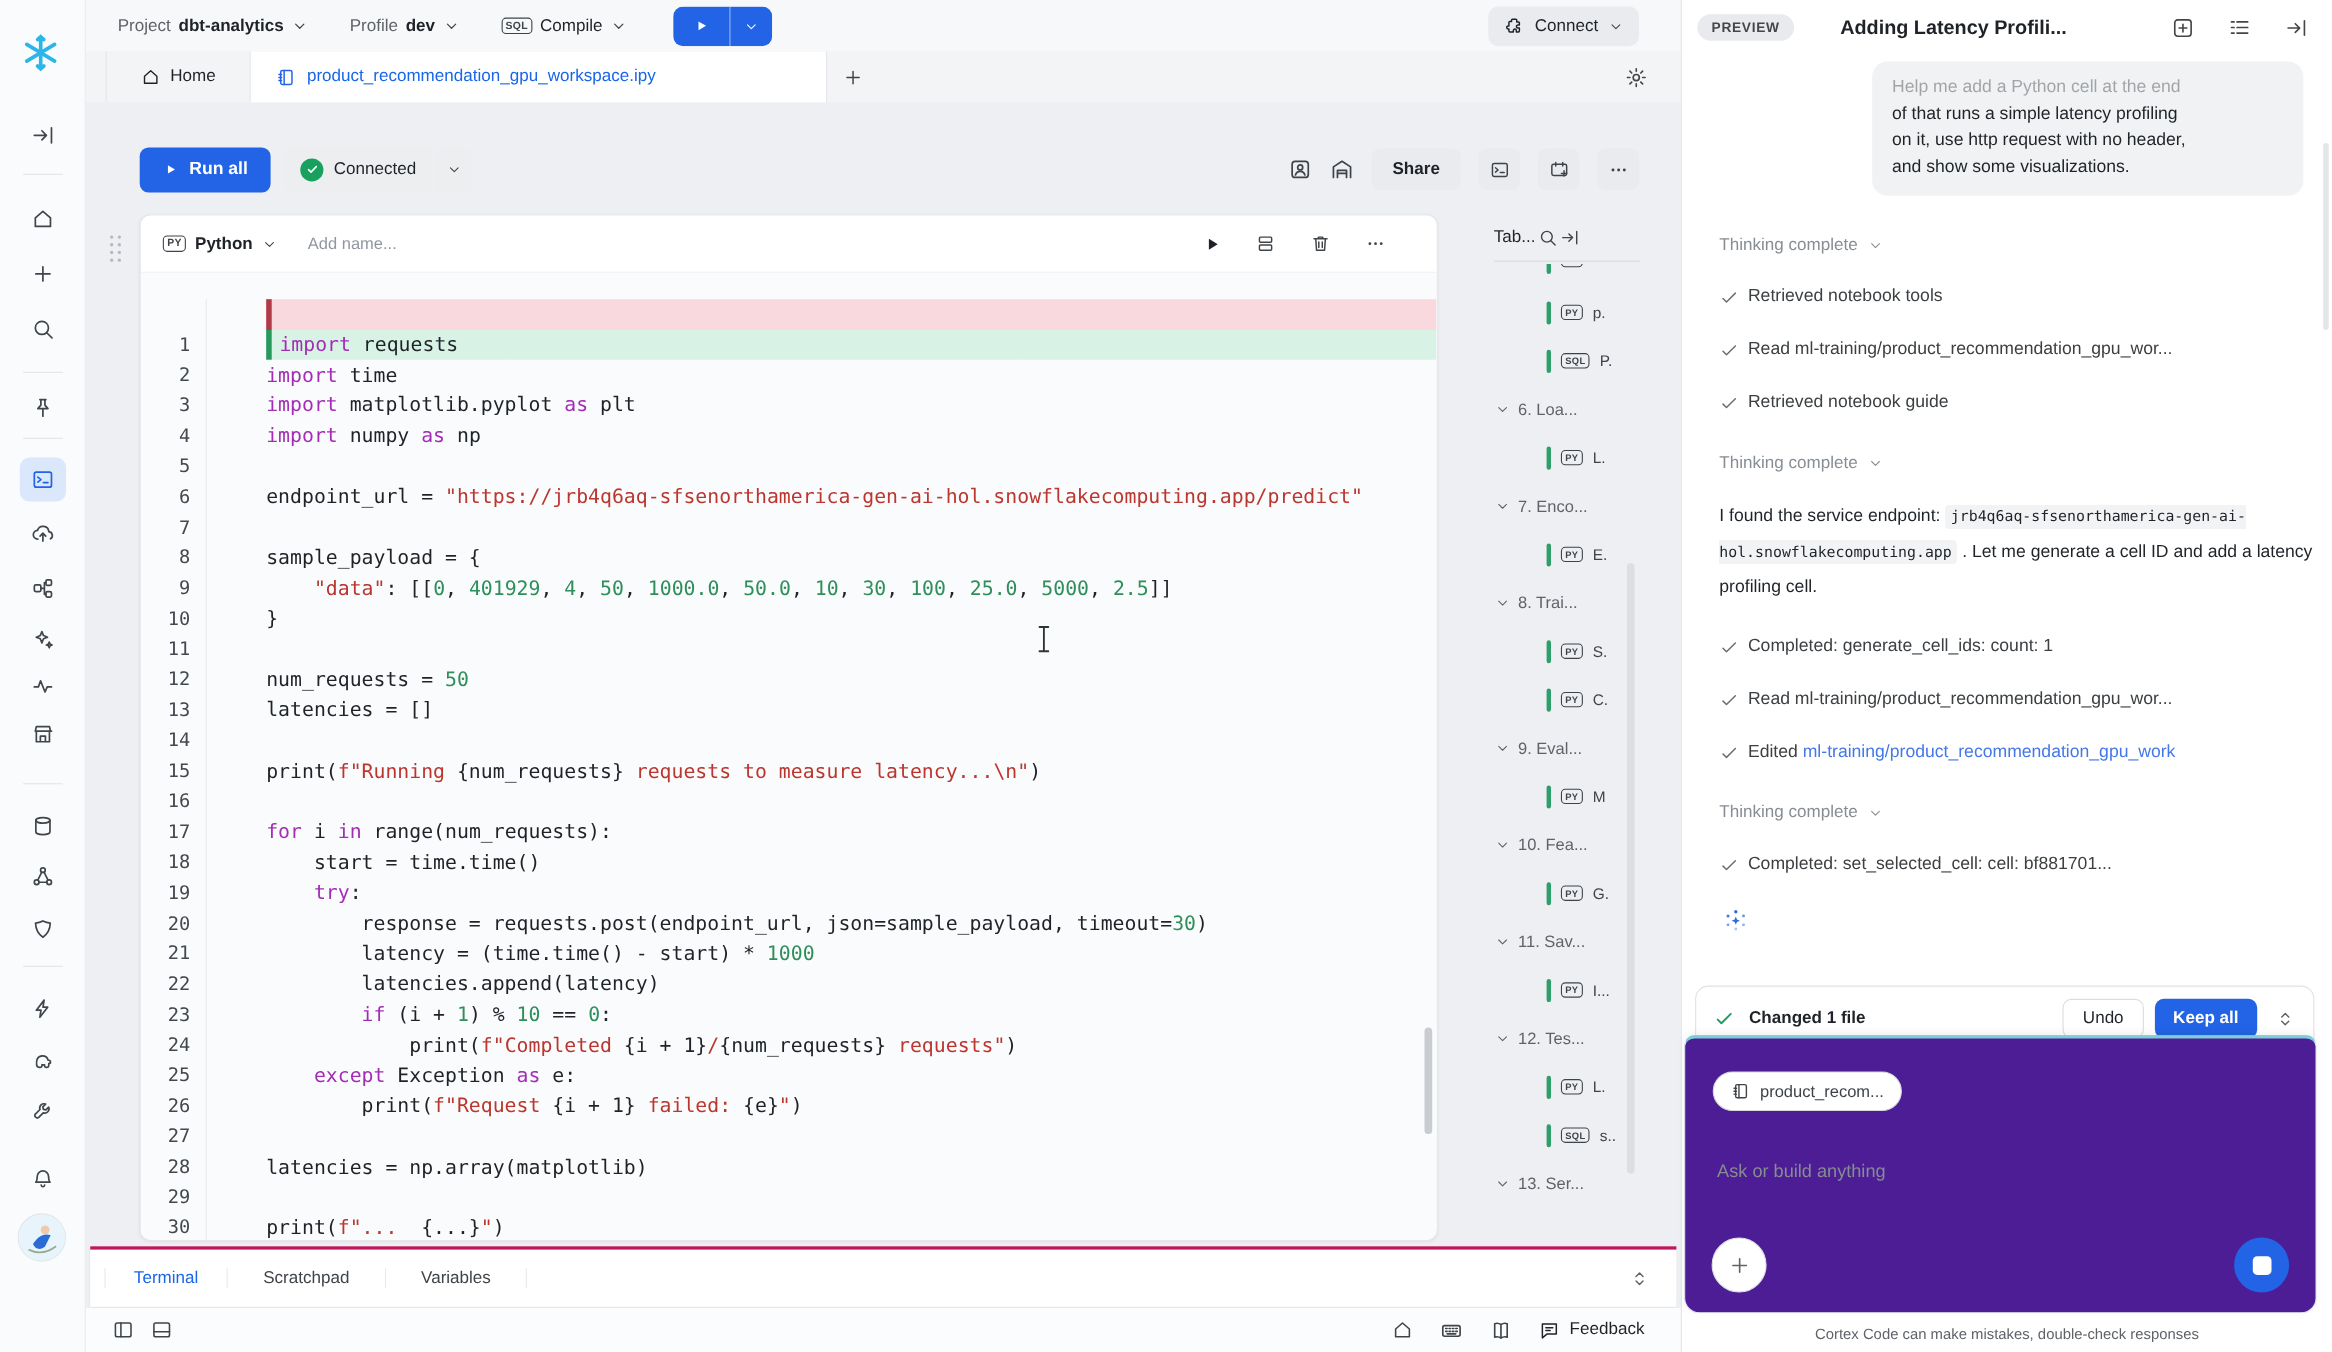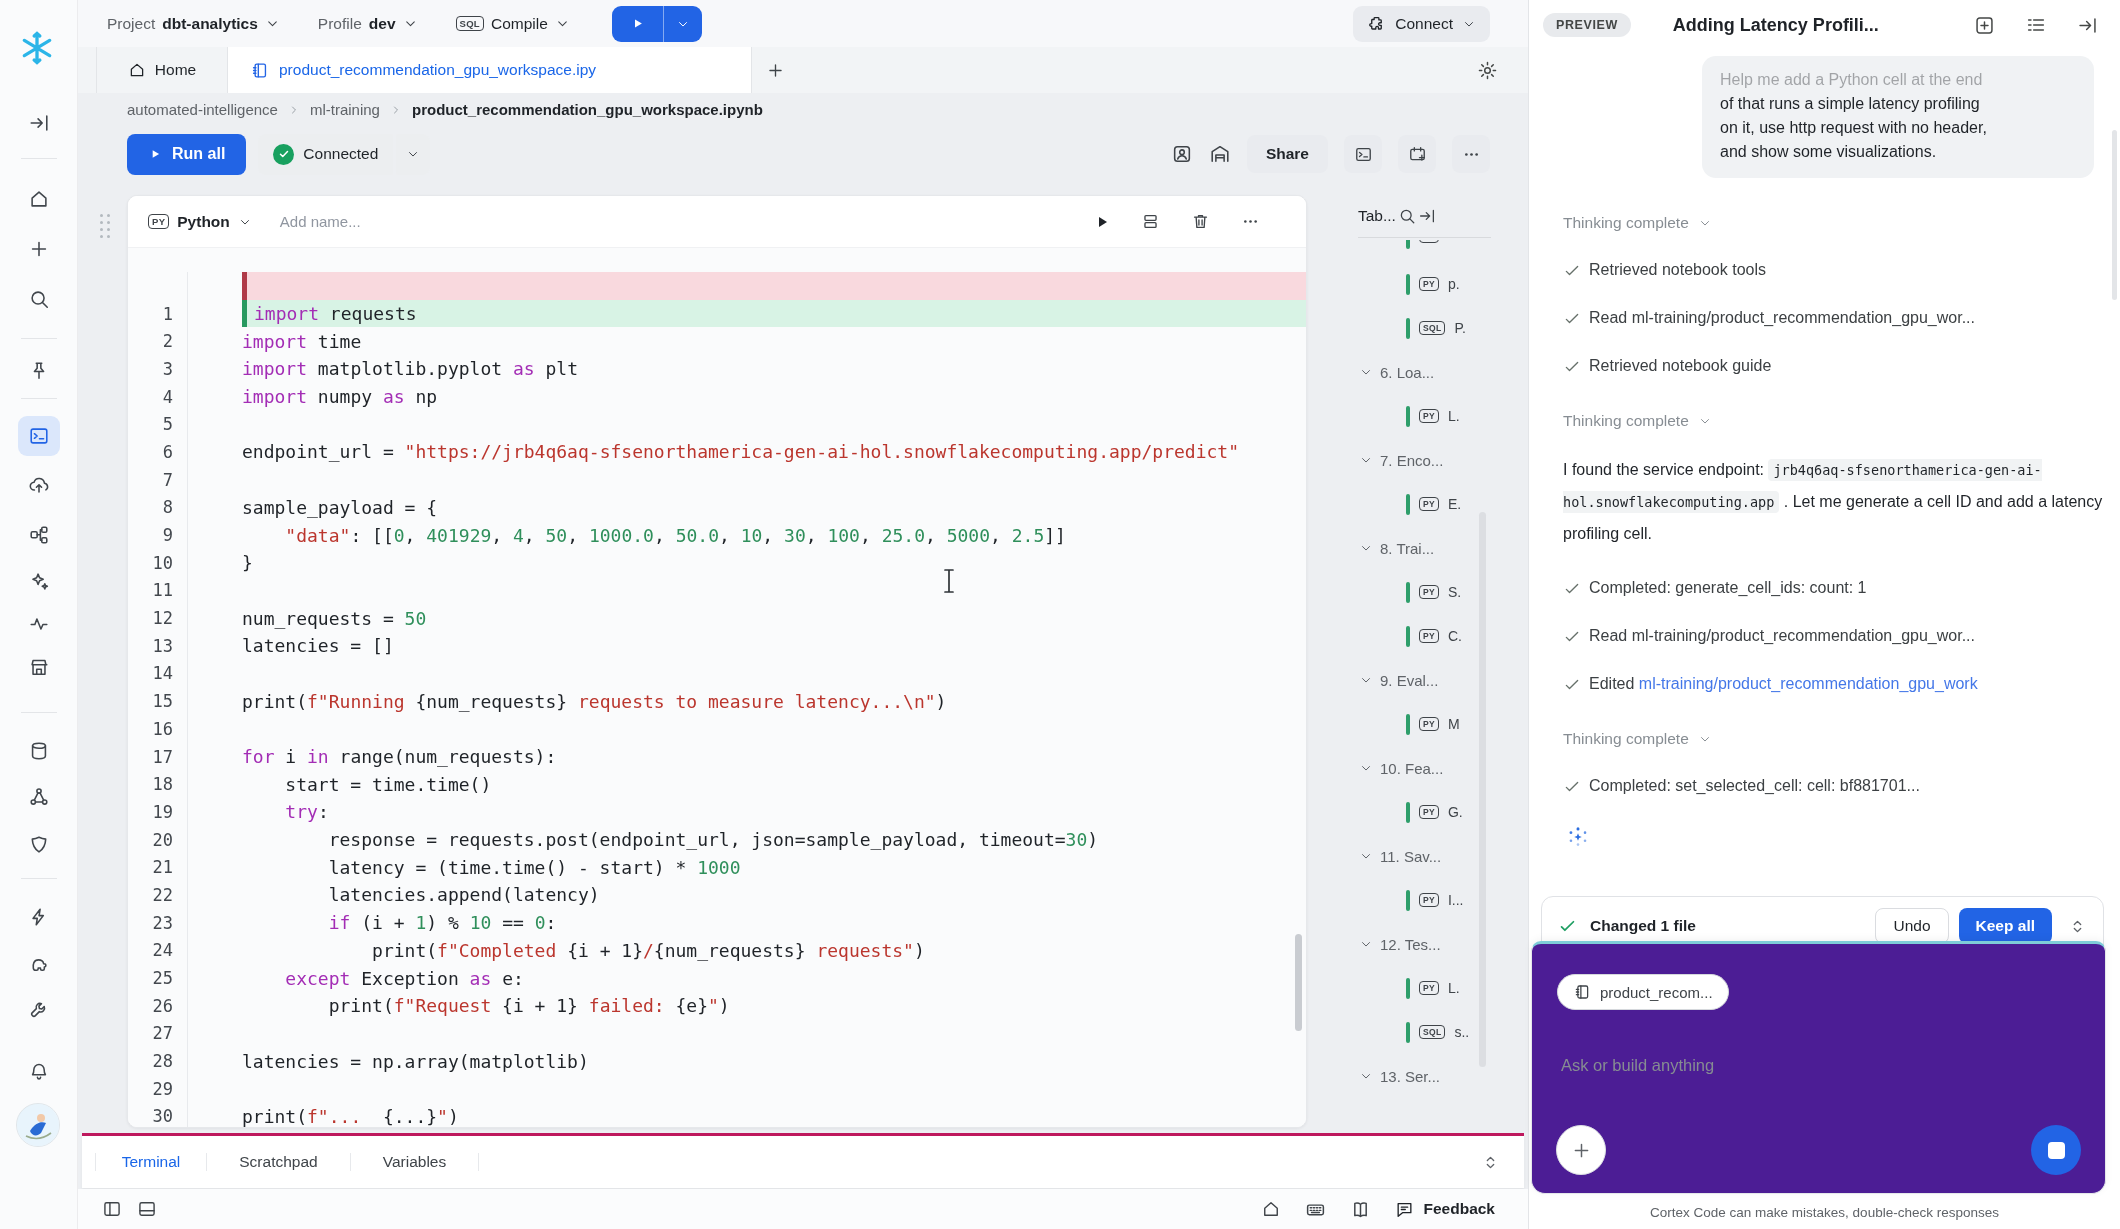--- a/index.html
+++ b/index.html
@@ -87,21 +87,21 @@
   .toc-bar { width:4px; height:21px; border-radius:2px; background:#2e9e6b; flex:0 0 4px; }
   .toc-section { height:44px; display:flex; align-items:center; padding-left:19px; gap:7px; font-size:15px; color:#5f6368; }
   .toc-scroll { position:absolute; left:139px; top:317px; width:7px; height:555px; background:#dcdee2; border-radius:4px; }
 
   
   .bottom-tabs { position:absolute; left:4px; top:1133px; width:1442px; height:55px; background:#fff; border-top:3px solid #be185d; box-shadow:0 2px 3px rgba(0,0,0,.05); display:flex; align-items:center; }
   .btab { border-right:1px solid #e7e9ec; display:flex; align-items:center; justify-content:center; font-size:15.5px; color:#3f4449; }
   .btab:first-child { margin-left:13px; border-left:1px solid #e7e9ec; }
   .btab.active { color:#1a66e8; }
   .bt-exp { margin-left:auto; margin-right:24px; display:flex; align-items:center; color:#5f6368; }
-  .statusbar { position:absolute; left:0; top:1189px; width:100%; height:40px; background:#fbfcfd; display:flex; align-items:center; padding:0 33px 0 24px; gap:15px; color:#3f4449;font-weight:bold; }
+  .statusbar { position:absolute; left:0; top:1189px; width:100%; height:40px; background:#fbfcfd; display:flex; align-items:center; padding:0 33px 0 24px; gap:15px; color:#3f4449; }
   .sb-right { margin-left:auto; display:flex; align-items:center; gap:24px; }
   .sb-feedback { display:flex; align-items:center; gap:9px; font-size:15.5px; color:#1f2328; }
 
   
   .assistant { position:absolute; left:1528px; top:0; width:592px; height:1229px; background:#fff; border-left:1px solid #e3e5e8; z-index:9; }
   .as-header { height:50px; display:flex; align-items:center; padding:0 22px 0 14px; }
   .preview-badge { background:#e8eaed; color:#444746; font-size:12.5px; font-weight:700; letter-spacing:.6px; border-radius:12px; padding:5px 13px; }
   .as-title { margin-left:42px; font-size:18px; font-weight:700; color:#1f2328; }
   .as-hicons { margin-left:auto; display:flex; align-items:center; gap:30px; color:#444746; }
   .chat { position:absolute; left:0; top:50px; width:100%; height:846px; overflow:hidden; padding:0 26px 0 34px; }
@@ -338,35 +338,20 @@
           </svg>
         </div>
       <div class="tab-gear">
           <svg class="ic" width="21" height="21" viewBox="0 0 24 24">
             <circle cx="12" cy="12" r="3.2"></circle>
             <path d="M12 2.8v2.6M12 18.6v2.6M2.8 12h2.6M18.6 12h2.6M5.4 5.4l1.9 1.9M16.7 16.7l1.9 1.9M18.6 5.4l-1.9 1.9M7.3 16.7l-1.9 1.9"></path>
           </svg>
         </div>
     </div>
 
-    <div class="breadcrumb" id="breadcrumb">
-        <span>automated-intelligence</span>
-        <span class="crumb-sep">
-          <svg width="12" height="12" viewBox="0 0 24 24" fill="none" stroke="#9aa0a6" stroke-width="2" stroke-linecap="round" stroke-linejoin="round">
-            <path d="M9 6l6 6-6 6"></path>
-          </svg>
-        </span>
-        <span>ml-training</span>
-        <span class="crumb-sep">
-          <svg width="12" height="12" viewBox="0 0 24 24" fill="none" stroke="#9aa0a6" stroke-width="2" stroke-linecap="round" stroke-linejoin="round">
-            <path d="M9 6l6 6-6 6"></path>
-          </svg>
-        </span>
-        <span class="crumb-last">product_recommendation_gpu_workspace.ipynb</span>
-      </div>
 
     <div class="actions">
       <button class="btn-runall" style="border:none;font-family:inherit">
         <svg width="14" height="14" viewBox="0 0 24 24">
             <path d="M8 5.5v13l11-6.5z" fill="#fff"></path>
           </svg>
         <span>Run all</span>
       </button>
       <div class="connected">
         <span style="width:21px;height:21px;border-radius:50%;background:#18a05f;display:flex;align-items:center;justify-content:center">

